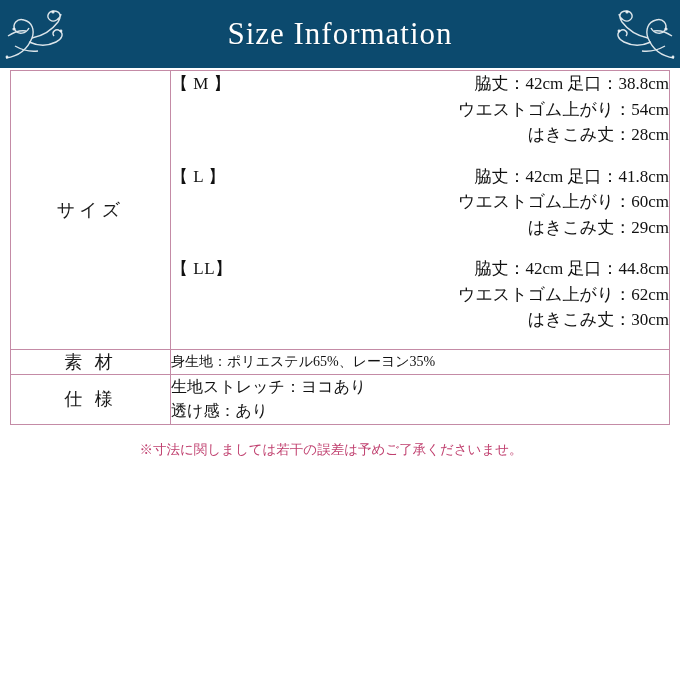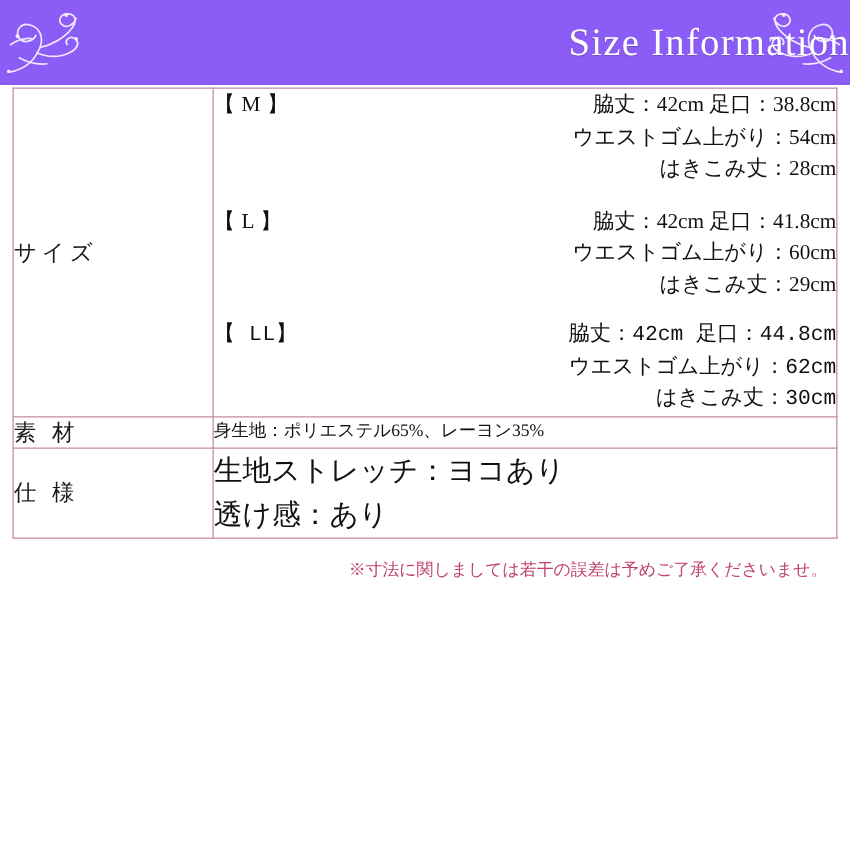--- a/index.html
+++ b/index.html
@@ -18,24 +18,24 @@
     position: relative;
     width: 680px;
     height: 680px;
     background: #ffffff;
   }
 
   
   .header {
     position: relative;
     height: 68px;
-    background: #8b5cf6;
+    background: #0c4a6e;
     display: flex;
     align-items: center;
-    justify-content: flex-end;
+    justify-content: center;
     overflow: hidden;
   }
   .header-title {
     color: #ffffff;
     font-family: "Liberation Serif", serif;
     font-size: 31px;
     letter-spacing: 1px;
     font-weight: normal;
     text-shadow: 0 1px 1px rgba(0,0,0,0.18);
   }
@@ -60,39 +60,40 @@
     table-layout: fixed;
     margin-top: 2px;
   }
   table.spec td {
     border: 1px solid #c48ba6;
     vertical-align: middle;
     padding: 0;
   }
   .th-cell {
     width: 160px;
+    text-align: center;
     font-size: 18px;
     color: #1a1a1a;
     letter-spacing: 4px;
     padding: 6px 0;
   }
   .td-cell {
     padding: 10px 0 10px 22px;
     font-size: 17px;
     color: #111111;
     line-height: 1.55;
   }
 
   
   .size-group {
     display: flex;
     align-items: flex-start;
     margin-bottom: 16px;
   }
-  .size-group:last-child { margin-bottom: 0; font-family: Liberation Mono, monospace; }
+  .size-group:last-child { margin-bottom: 16px; }
   .size-label {
     width: 86px;
     flex: 0 0 86px;
     font-size: 17px;
     letter-spacing: 0.5px;
     white-space: nowrap;
   }
   .size-lines {
     flex: 1 1 auto;
     text-align: right;
@@ -102,29 +103,29 @@
     line-height: 1.5;
     white-space: nowrap;
   }
 
   .material-text,
   .origin-text {
     font-size: 14px;
     white-space: nowrap;
   }
   .spec-lines div {
-    font-size: 23px;
+    font-size: 16px;
     line-height: 1.55;
     white-space: nowrap;
   }
 
   
   .notes {
     padding: 14px 18px 0 0;
-    text-align: right;
+    text-align: center;
   }
   .notes div {
     color: #c0406f;
     font-size: 13.5px;
     line-height: 1.7;
     font-family: "Liberation Sans", sans-serif;
   }
 </style>
 </head>
 <body>

